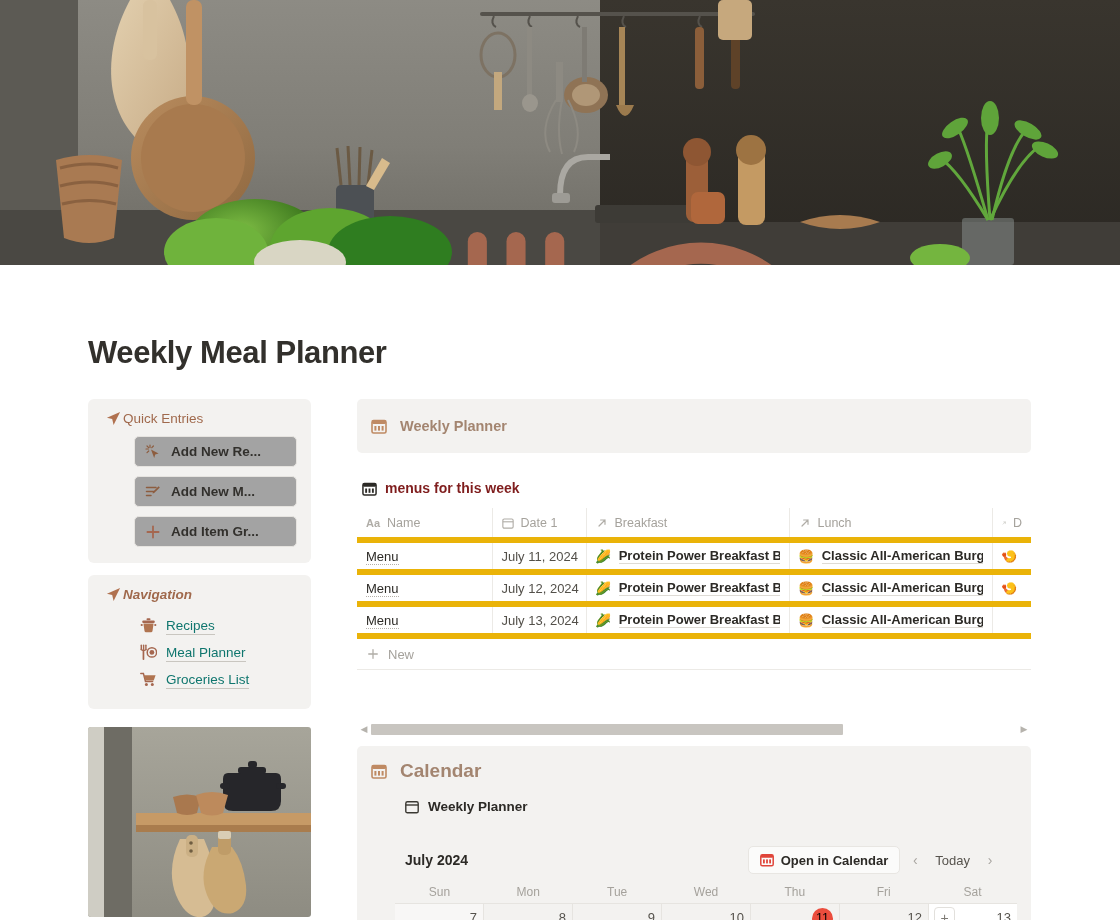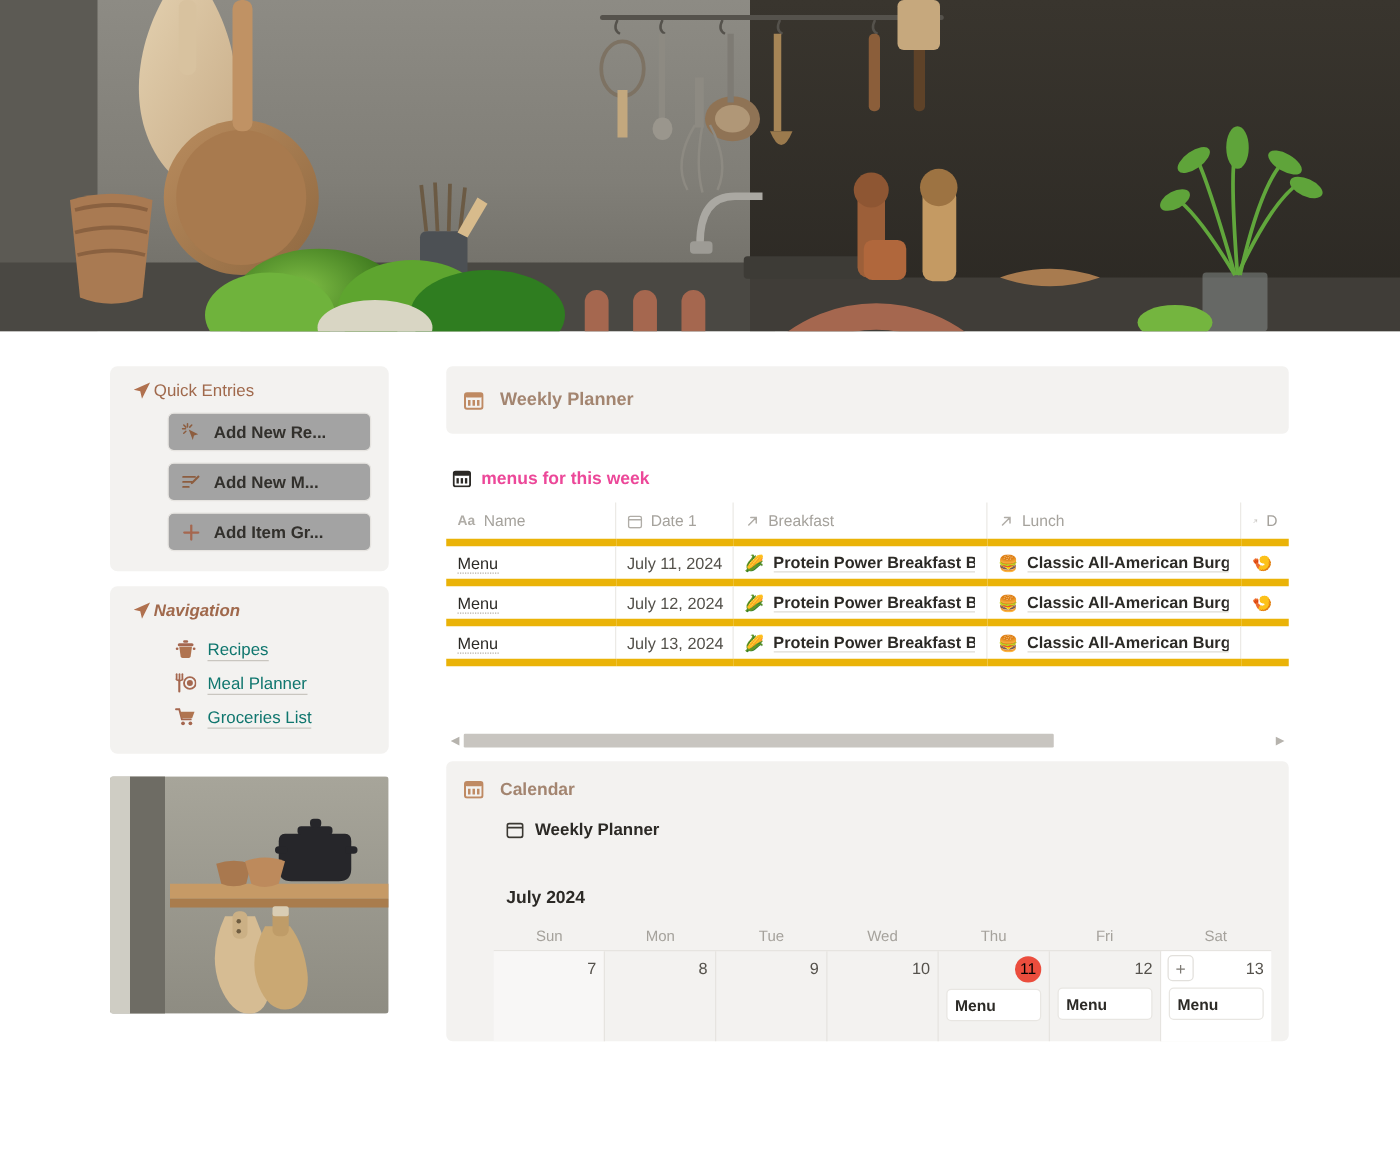--- a/index.html
+++ b/index.html
@@ -119,21 +119,21 @@
     color: #a38570;
     font-weight: 600;
   }
   .cal-ico { width: 16px; height: 16px; flex:0 0 16px; }
 
   .db-title {
     display: flex; align-items: center; gap: 8px;
     margin: 27px 0 12px 5px;
     font-size: 14px;
     font-weight: bold;
-    color: #ec4899;
+    color: #7f1d1d;
   }
   .db-title .cal-ico { width: 15px; height: 15px; flex:0 0 15px; }
 
   table.db { width: 100%; border-collapse: collapse; table-layout: fixed; }
   table.db th, table.db td {
     border-top: 1px solid #eceae6;
     border-bottom: 6px solid #eab308;
     border-right: 1px solid #eceae6;
     height: 32px;
     padding: 0 9px;
@@ -183,21 +183,21 @@
   .calcard {
     margin-top: 10px;
     background: #f3f2f0;
     border-radius: 5px;
     padding: 14px 0 0 0;
     min-height: 190px;
   }
   .calcard-head {
     display: flex; align-items: center; gap: 13px;
     padding-left: 14px;
-    font-size: 14px; color: #a38570; font-weight: 600;
+    font-size: 19px; color: #a38570; font-weight: 600;
   }
   .cal-sub {
     display: flex; align-items: center; gap: 9px;
     margin: 17px 0 0 48px;
     font-size: 13.5px; color: #2c2a26; font-weight: bold;
   }
   .cal-sub .si { width: 14px; height: 14px; flex:0 0 14px; }
 
   .cal-toolbar {
     display: flex; align-items: center;
@@ -399,20 +399,21 @@
       <rect x="19.6" y="0" width="3.6" height="18" rx="1.8"></rect>
       <path d="M5 14 q9 7 18 0 l0 3 q-9 7 -18 0 z"></path>
     </g>
     <circle cx="49" cy="25" r="21" fill="none" stroke="#a5674f" stroke-width="4"></circle>
     <circle cx="49" cy="25" r="11" fill="#a5674f"></circle>
   </svg>
 </div>
 
 <div class="page-body">
 
+  <h1 class="page-title">Weekly Meal Planner</h1>
 
   <div class="columns">
 
     <aside class="sidebar">
 
       <div class="panel">
         <div class="panel-head">
           <svg class="send-icon" viewBox="0 0 16 16">
             <path d="M15 1 L1 7.2 L6.6 8.6 L8.1 15 Z" fill="#b0714f"></path>
           </svg>
@@ -665,20 +666,29 @@
               <div class="cell-rel">
                 <span class="em">🍔</span>
                 <span class="txt">Classic All-American Burger</span>
               </div>
             </td>
             <td class="col-w-last"></td>
           </tr>
         </tbody>
       </table>
 
+      <div class="new-row">
+        <svg width="12" height="12" viewBox="0 0 14 14">
+          <g stroke="#b0ada7" stroke-width="1.5" stroke-linecap="round">
+            <line x1="7" y1="2" x2="7" y2="12"></line>
+              <line x1="2" y1="7" x2="12" y2="7"></line>
+          </g>
+        </svg>
+        <span>New</span>
+      </div>
 
       <div class="hscroll">
         <div class="hs-arrow">◀</div>
         <div class="hs-track">
           <div class="hs-thumb"></div>
         </div>
         <div class="hs-arrow">▶</div>
       </div>
 
       <section class="calcard">
@@ -698,20 +708,37 @@
         <div class="cal-sub">
           <svg class="si" viewBox="0 0 14 14">
             <rect x="0.8" y="1.8" width="12.4" height="11" rx="1.6" fill="none" stroke="#3a3832" stroke-width="1.4"></rect>
             <line x1="0.8" y1="5" x2="13.2" y2="5" stroke="#3a3832" stroke-width="1.4"></line>
           </svg>
           <span>Weekly Planner</span>
         </div>
 
         <div class="cal-toolbar">
           <span class="cal-month">July 2024</span>
+          <div class="cal-tools">
+            <div class="open-cal-btn">
+              <svg class="red-cal" viewBox="0 0 14 14">
+                <rect x="0.8" y="1.8" width="12.4" height="11" rx="1.6" fill="none" stroke="#e0453a" stroke-width="1.5"></rect>
+                <rect x="0.8" y="1.8" width="12.4" height="3" rx="1.4" fill="#e0453a"></rect>
+                <g fill="#e0453a">
+                  <rect x="3" y="6.4" width="1.8" height="4"></rect>
+                  <rect x="6.1" y="6.4" width="1.8" height="4"></rect>
+                  <rect x="9.2" y="6.4" width="1.8" height="4"></rect>
+                </g>
+              </svg>
+              <span>Open in Calendar</span>
+            </div>
+            <div class="nav-arrow">‹</div>
+            <div class="today-btn">Today</div>
+            <div class="nav-arrow">›</div>
+          </div>
         </div>
 
         <div class="weekday-row">
           <div>Sun</div>
           <div>Mon</div>
           <div>Tue</div>
           <div>Wed</div>
           <div>Thu</div>
           <div>Fri</div>
           <div>Sat</div>

